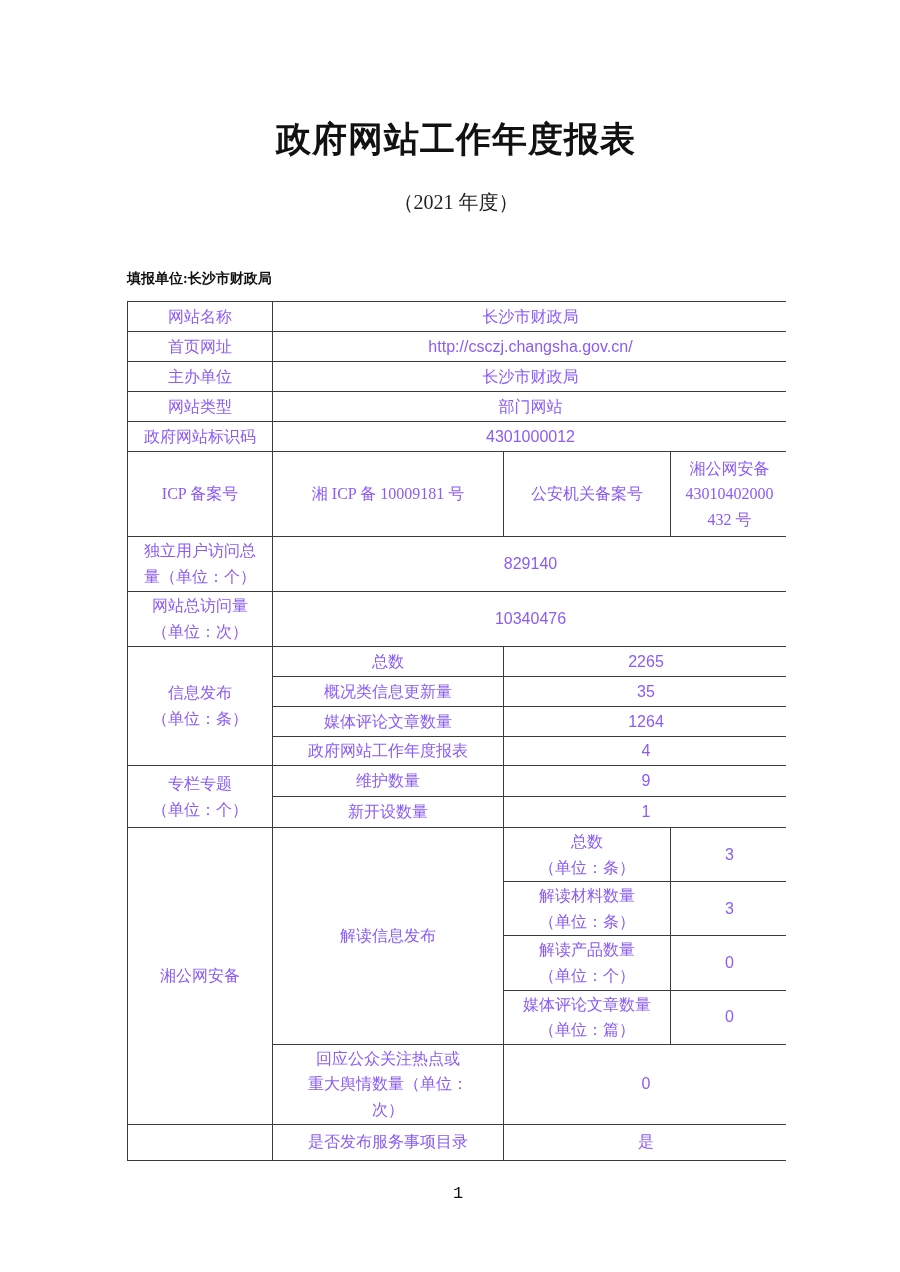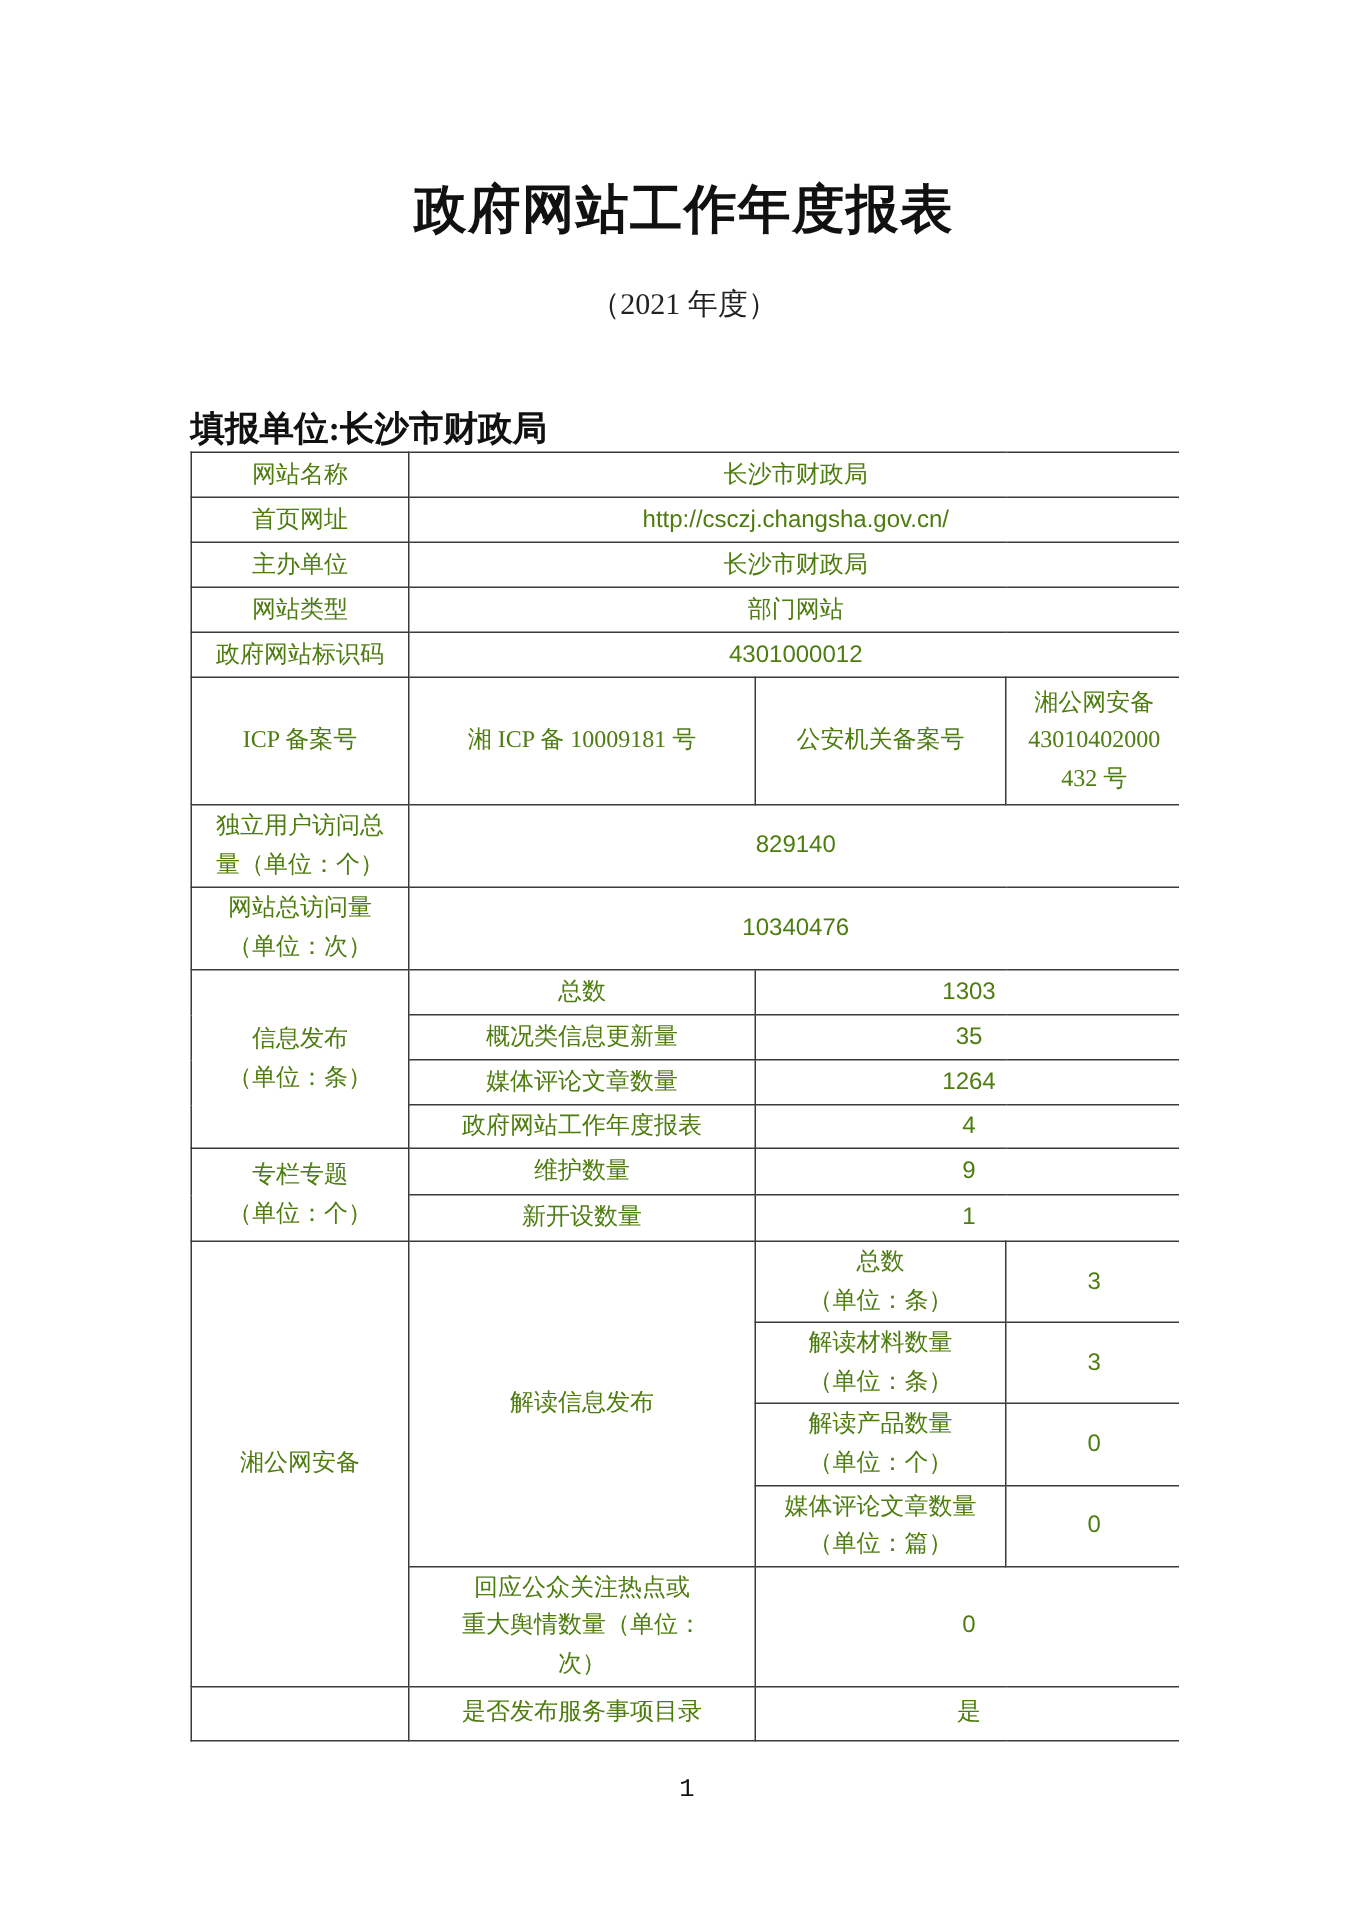--- a/index.html
+++ b/index.html
@@ -30,41 +30,41 @@
     left: 0;
     width: 912px;
     text-align: center;
     font-size: 20px;
     color: #222;
   }
   .reporting-unit {
     position: absolute;
     top: 270px;
     left: 127px;
-    font-size: 23px;
+    font-size: 14px;
     font-weight: bold;
     color: #111;
   }
   table.report {
     position: absolute;
     top: 301px;
     left: 127px;
     width: 661px;
     border-collapse: collapse;
     table-layout: fixed;
   }
   table.report td {
     border: 1px solid #3b3b3b;
     text-align: center;
     vertical-align: middle;
     font-size: 16px;
     line-height: 1.6;
     padding: 1px 4px;
     white-space: pre-line;
-    color: #4d7c0f;
+    color: #8b5cf6;
   }
   .mono {
     font-family: Liberation Sans, sans-serif;
     font-size: 15px;
   }
   .page-number {
     position: absolute;
     top: 1184px;
     left: 0;
     width: 916px;
@@ -127,21 +127,21 @@
       <tr style="height:55px">
         <td>网站总访问量
 （单位：次）</td>
         <td colspan="3" class="mono">10340476</td>
       </tr>
 
       <tr style="height:30px">
         <td rowspan="4">信息发布
 （单位：条）</td>
         <td>总数</td>
-        <td colspan="2" class="mono">1303</td>
+        <td colspan="2" class="mono">2265</td>
       </tr>
       <tr style="height:30px">
         <td>概况类信息更新量</td>
         <td colspan="2" class="mono">35</td>
       </tr>
       <tr style="height:30px">
         <td>媒体评论文章数量</td>
         <td colspan="2" class="mono">1264</td>
       </tr>
       <tr style="height:29px">

